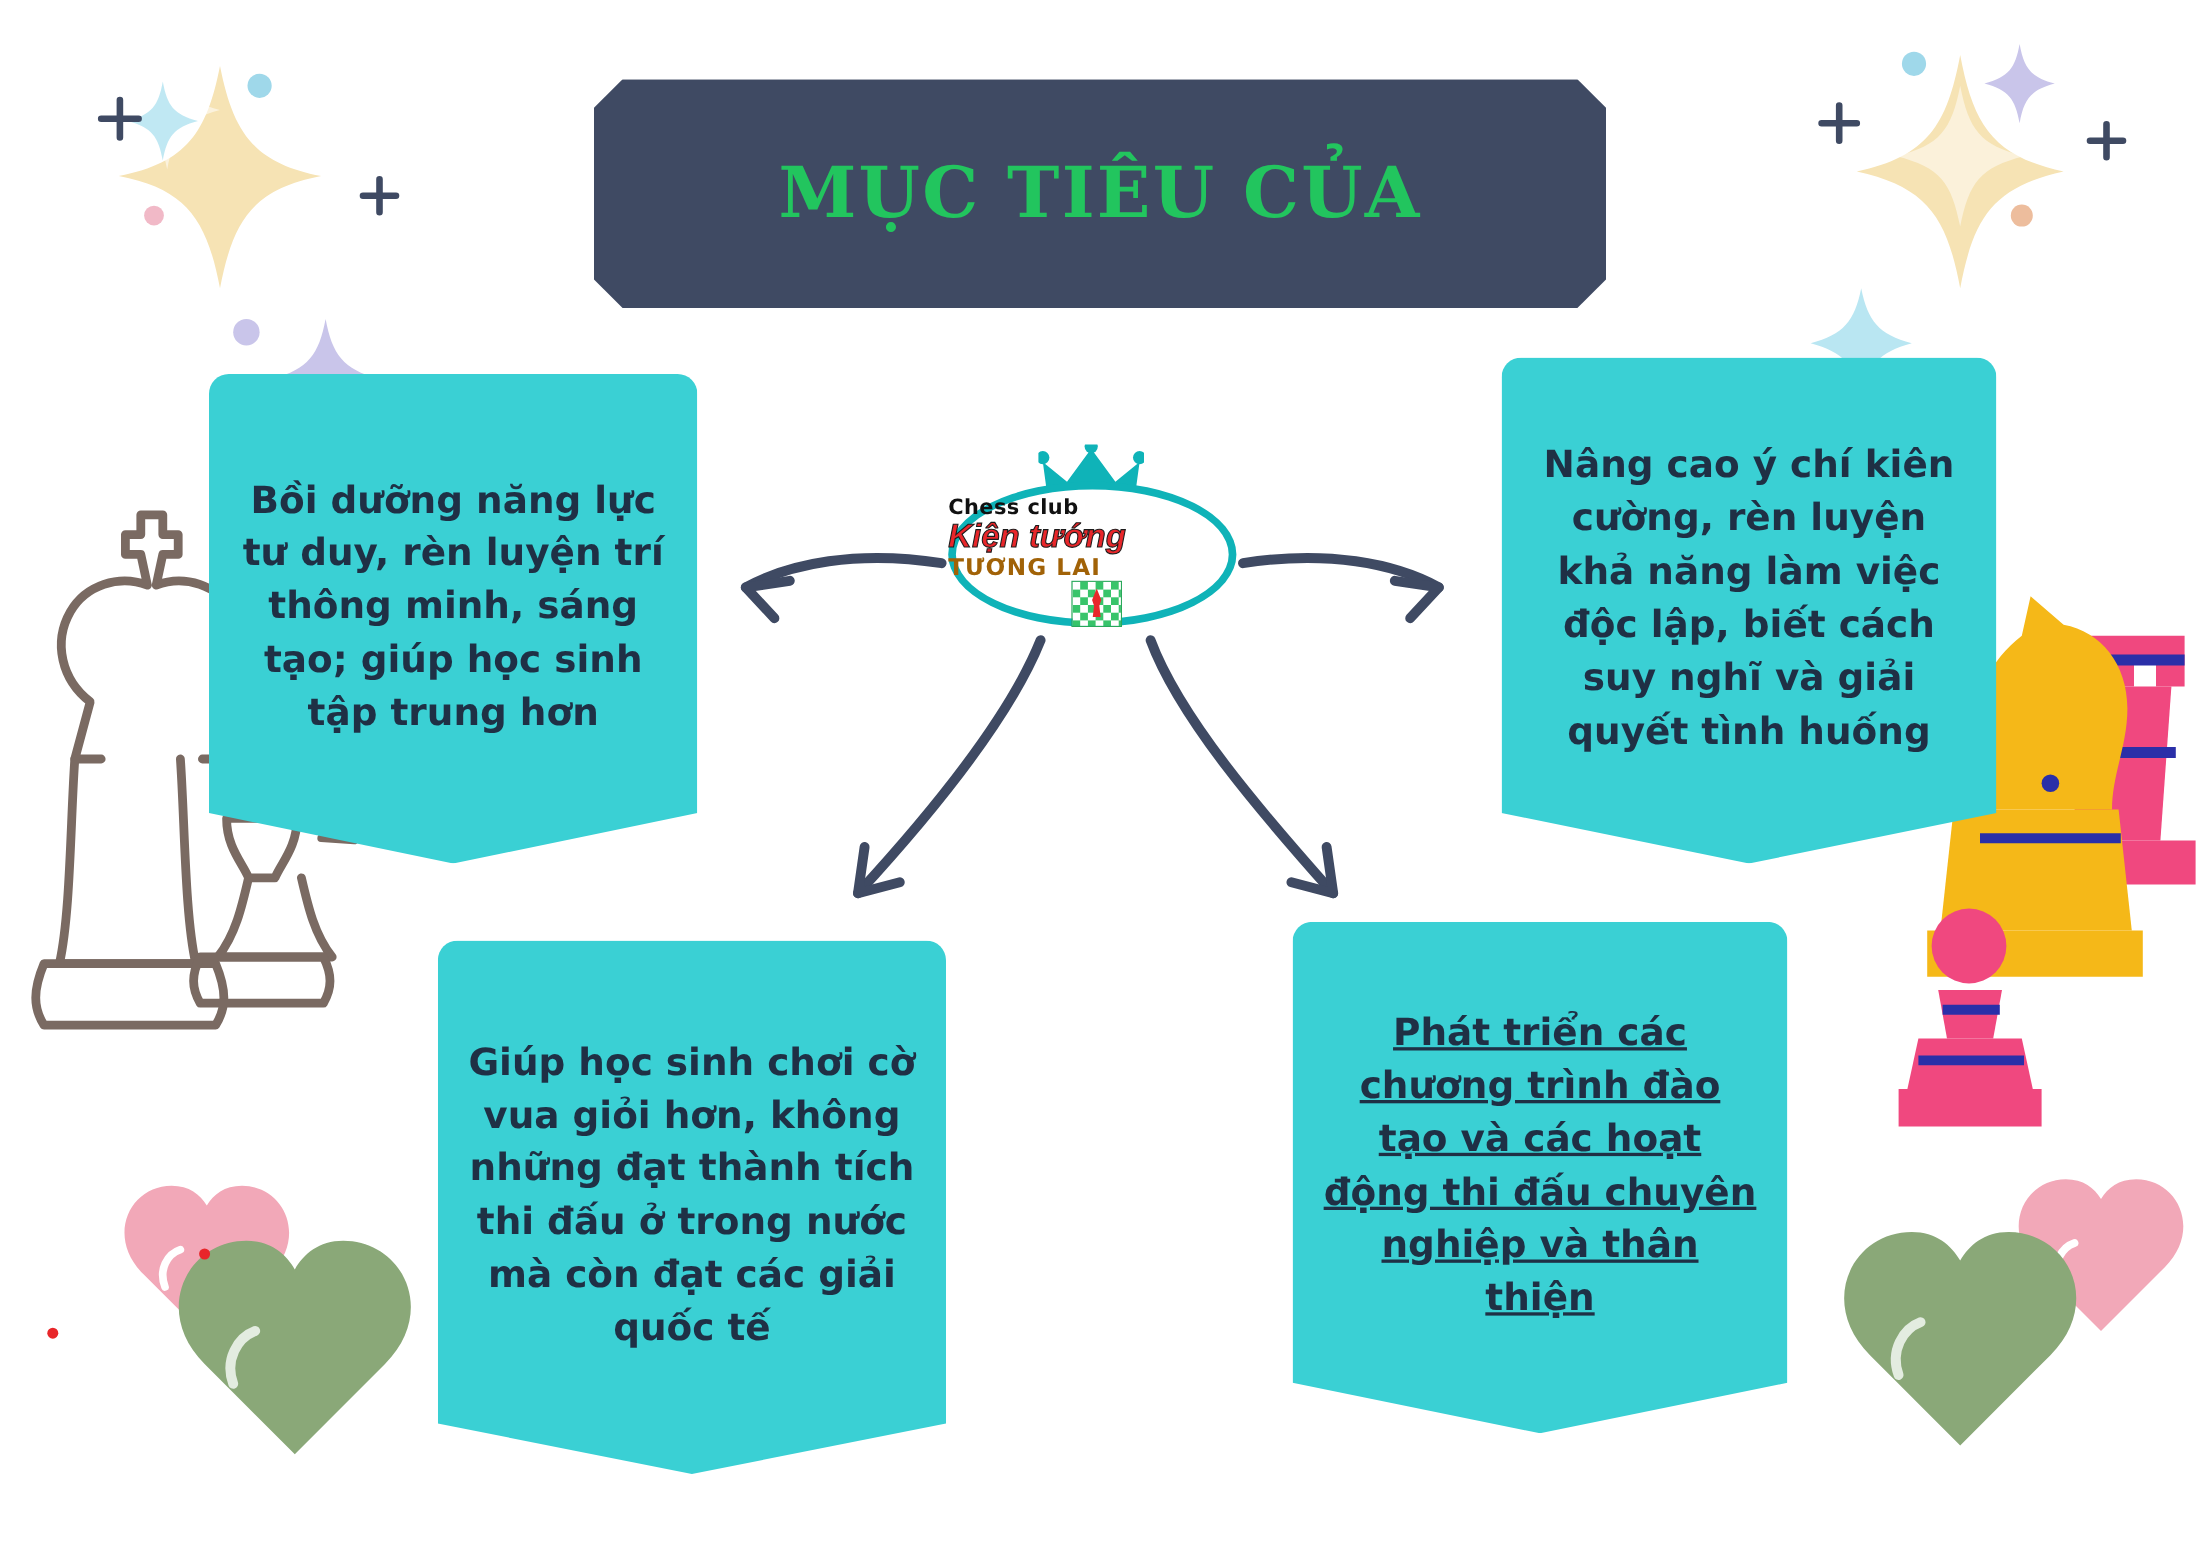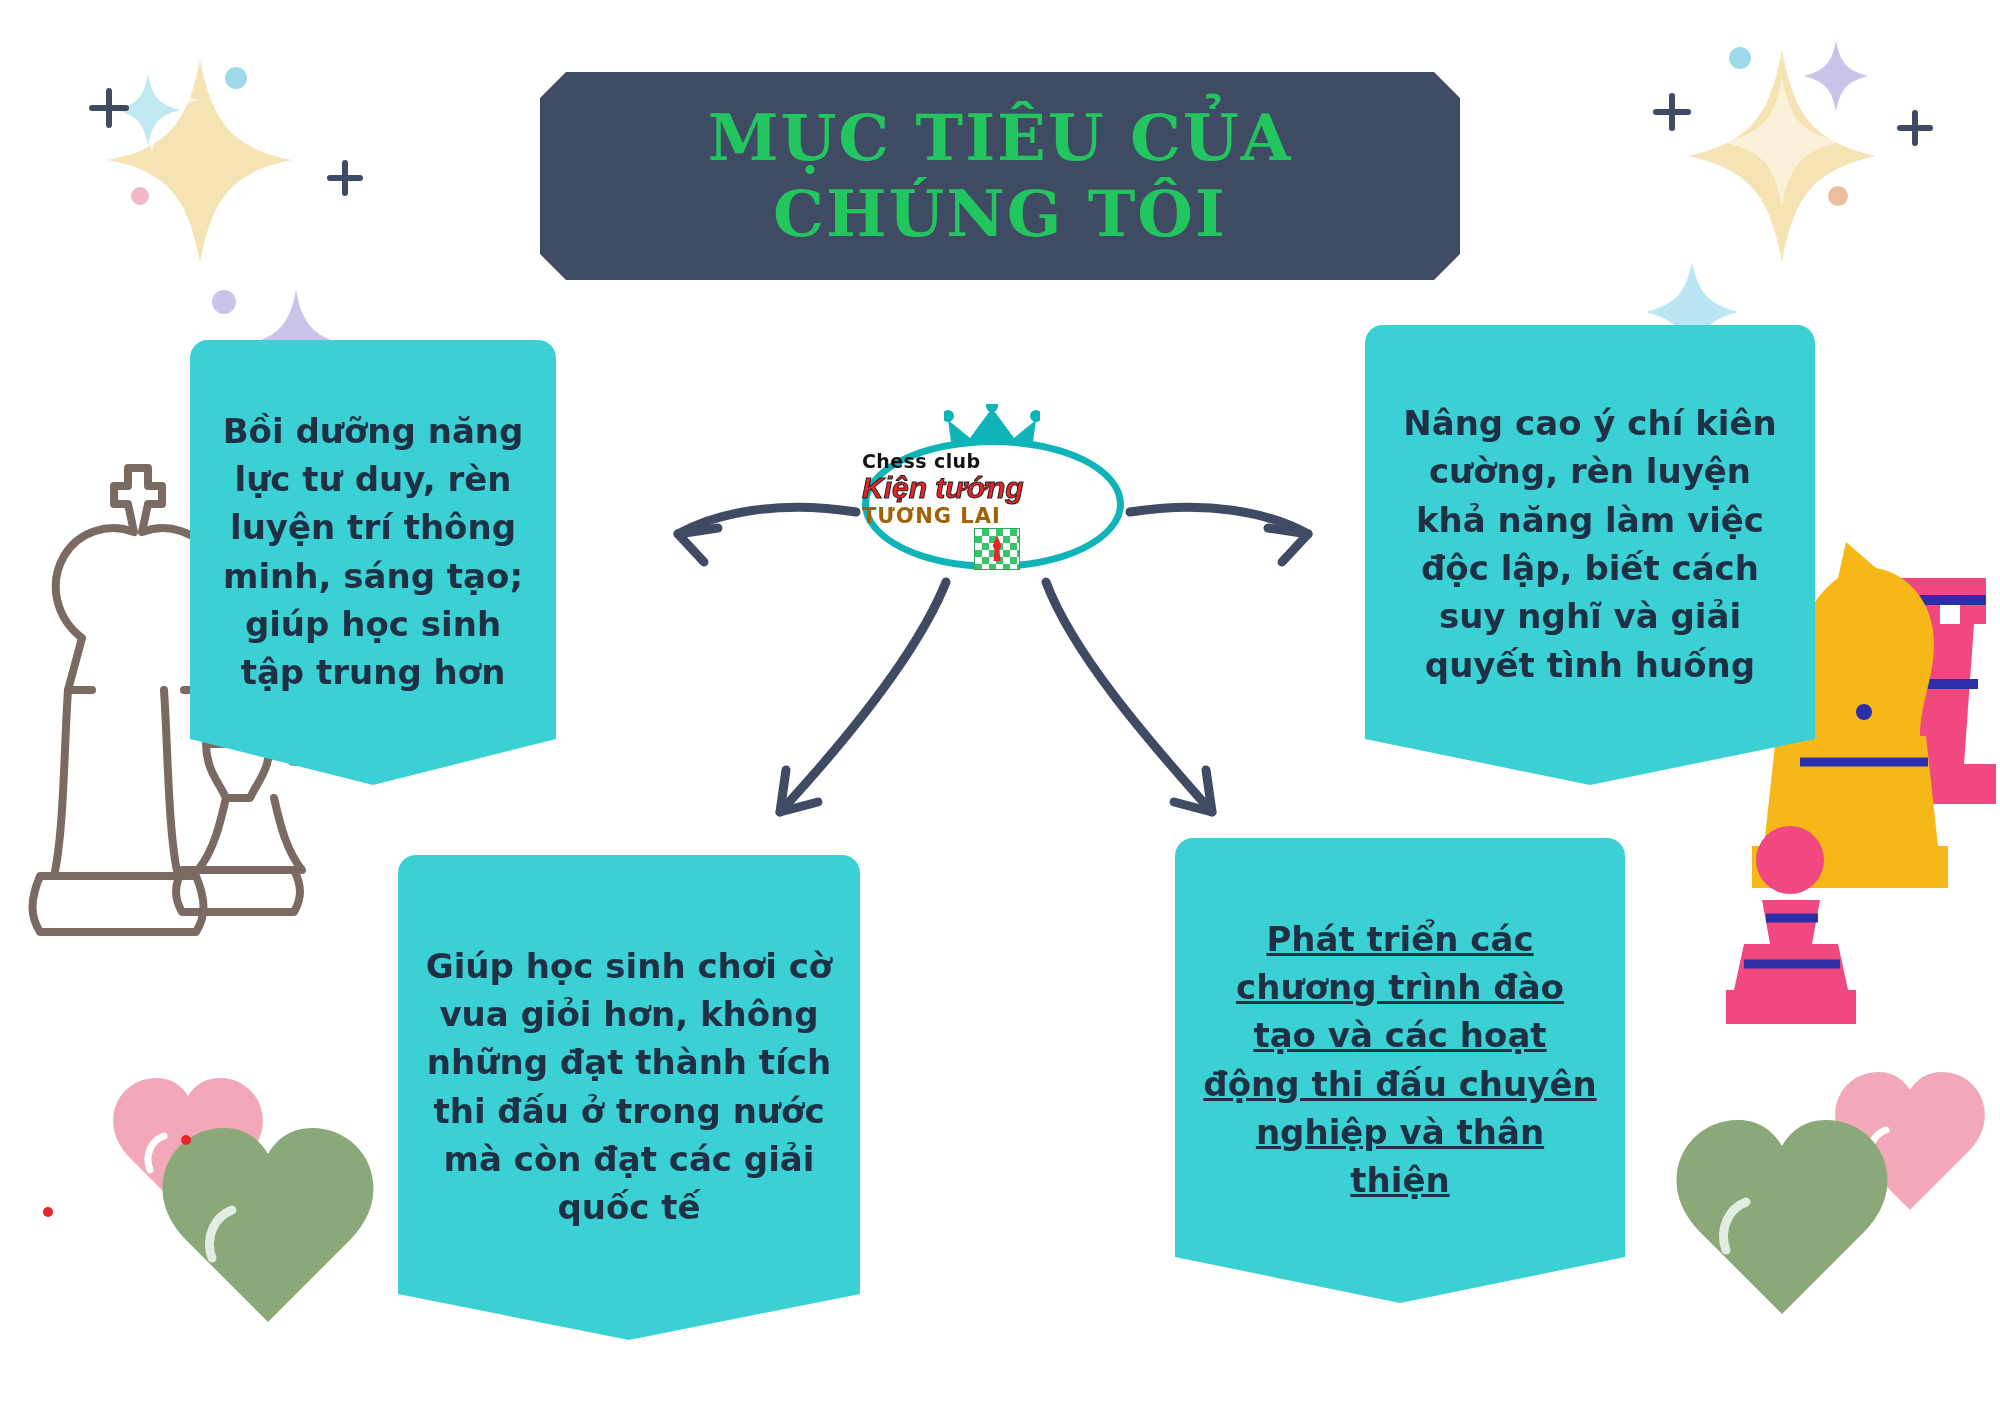--- a/index.html
+++ b/index.html
@@ -69,21 +69,21 @@
     box-sizing: border-box;
     border-radius: 18px;
     
     clip-path: polygon(
       0 0, 100% 0, 100% calc(100% - 46px),
       50% 100%, 0 calc(100% - 46px)
     );
   }
   .card span { display: block; }
 
-  .card-tl { left: 190px;  top: 340px;  width: 366px; height: 445px; }
+  .card-tl { left: 190px;  top: 340px;  width: 444px; height: 445px; }
   .card-tr { left: 1365px; top: 325px;  width: 450px; height: 460px; }
   .card-bl { left: 398px;  top: 855px;  width: 462px; height: 485px; }
   .card-br { left: 1175px; top: 838px;  width: 450px; height: 465px; text-decoration: underline; }
 
   
   .logo {
     position: absolute;
     left: 862px;
     top: 410px;
     width: 262px;
@@ -247,21 +247,20 @@
       <path d="M946 582 C918 652 848 738 780 812"></path>
       <path d="M780 812 l6 -42 M780 812 l38 -10"></path>
 
       <path d="M1046 582 C1072 652 1146 738 1212 812"></path>
       <path d="M1212 812 l-6 -42 M1212 812 l-38 -10"></path>
     </g>
   </svg>
 
   <div class="title-banner">
     <div class="title-line l1">Mục tiêu của</div>
-    <div class="title-line l2">chúng tôi</div>
   </div>
 
   <div class="card card-tl">
     <span>Bồi dưỡng năng lực tư duy, rèn luyện trí thông minh, sáng tạo; giúp học sinh tập trung hơn</span>
   </div>
   <div class="card card-tr">
     <span>Nâng cao ý chí kiên cường,  rèn luyện khả năng làm việc độc lập, biết cách suy nghĩ và giải quyết tình huống</span>
   </div>
   <div class="card card-bl">
     <span>Giúp học sinh chơi cờ vua giỏi hơn, không những đạt thành tích thi đấu ở trong nước mà còn đạt các giải quốc tế</span>

